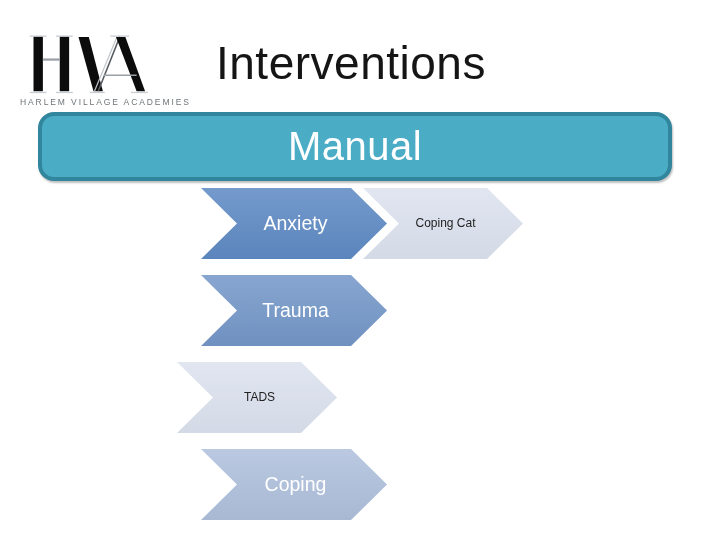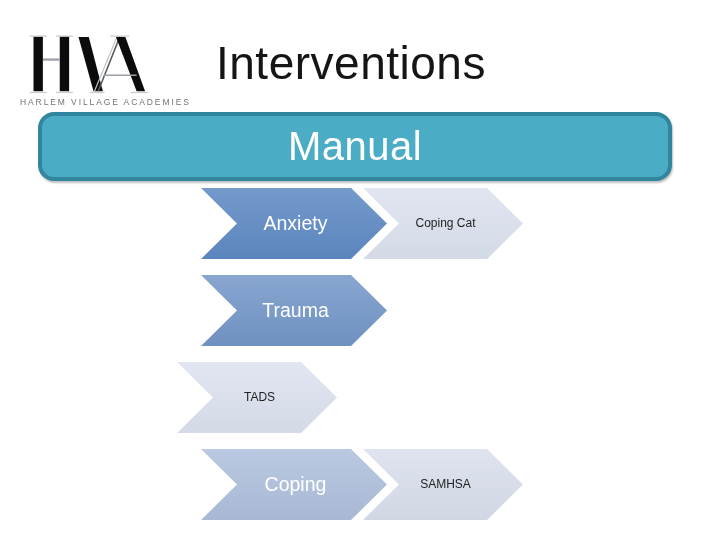--- a/index.html
+++ b/index.html
@@ -116,19 +116,16 @@
     <div class="row" style="--left-fill: #93ABD2; --right-fill: #DCE2EF;">
       <div class="chev chev-right">
         <span>TADS</span>
       </div>
     </div>
 
     <div class="row" style="--left-fill: #AFC0DC; --right-fill: #D9DFEC;">
       <div class="chev chev-left">
         <span>Coping</span>
       </div>
-      <div class="chev chev-right">
-        <span>SAMHSA</span>
-      </div>
     </div>
 
   </div>
 </div>
 
 </body></html>

